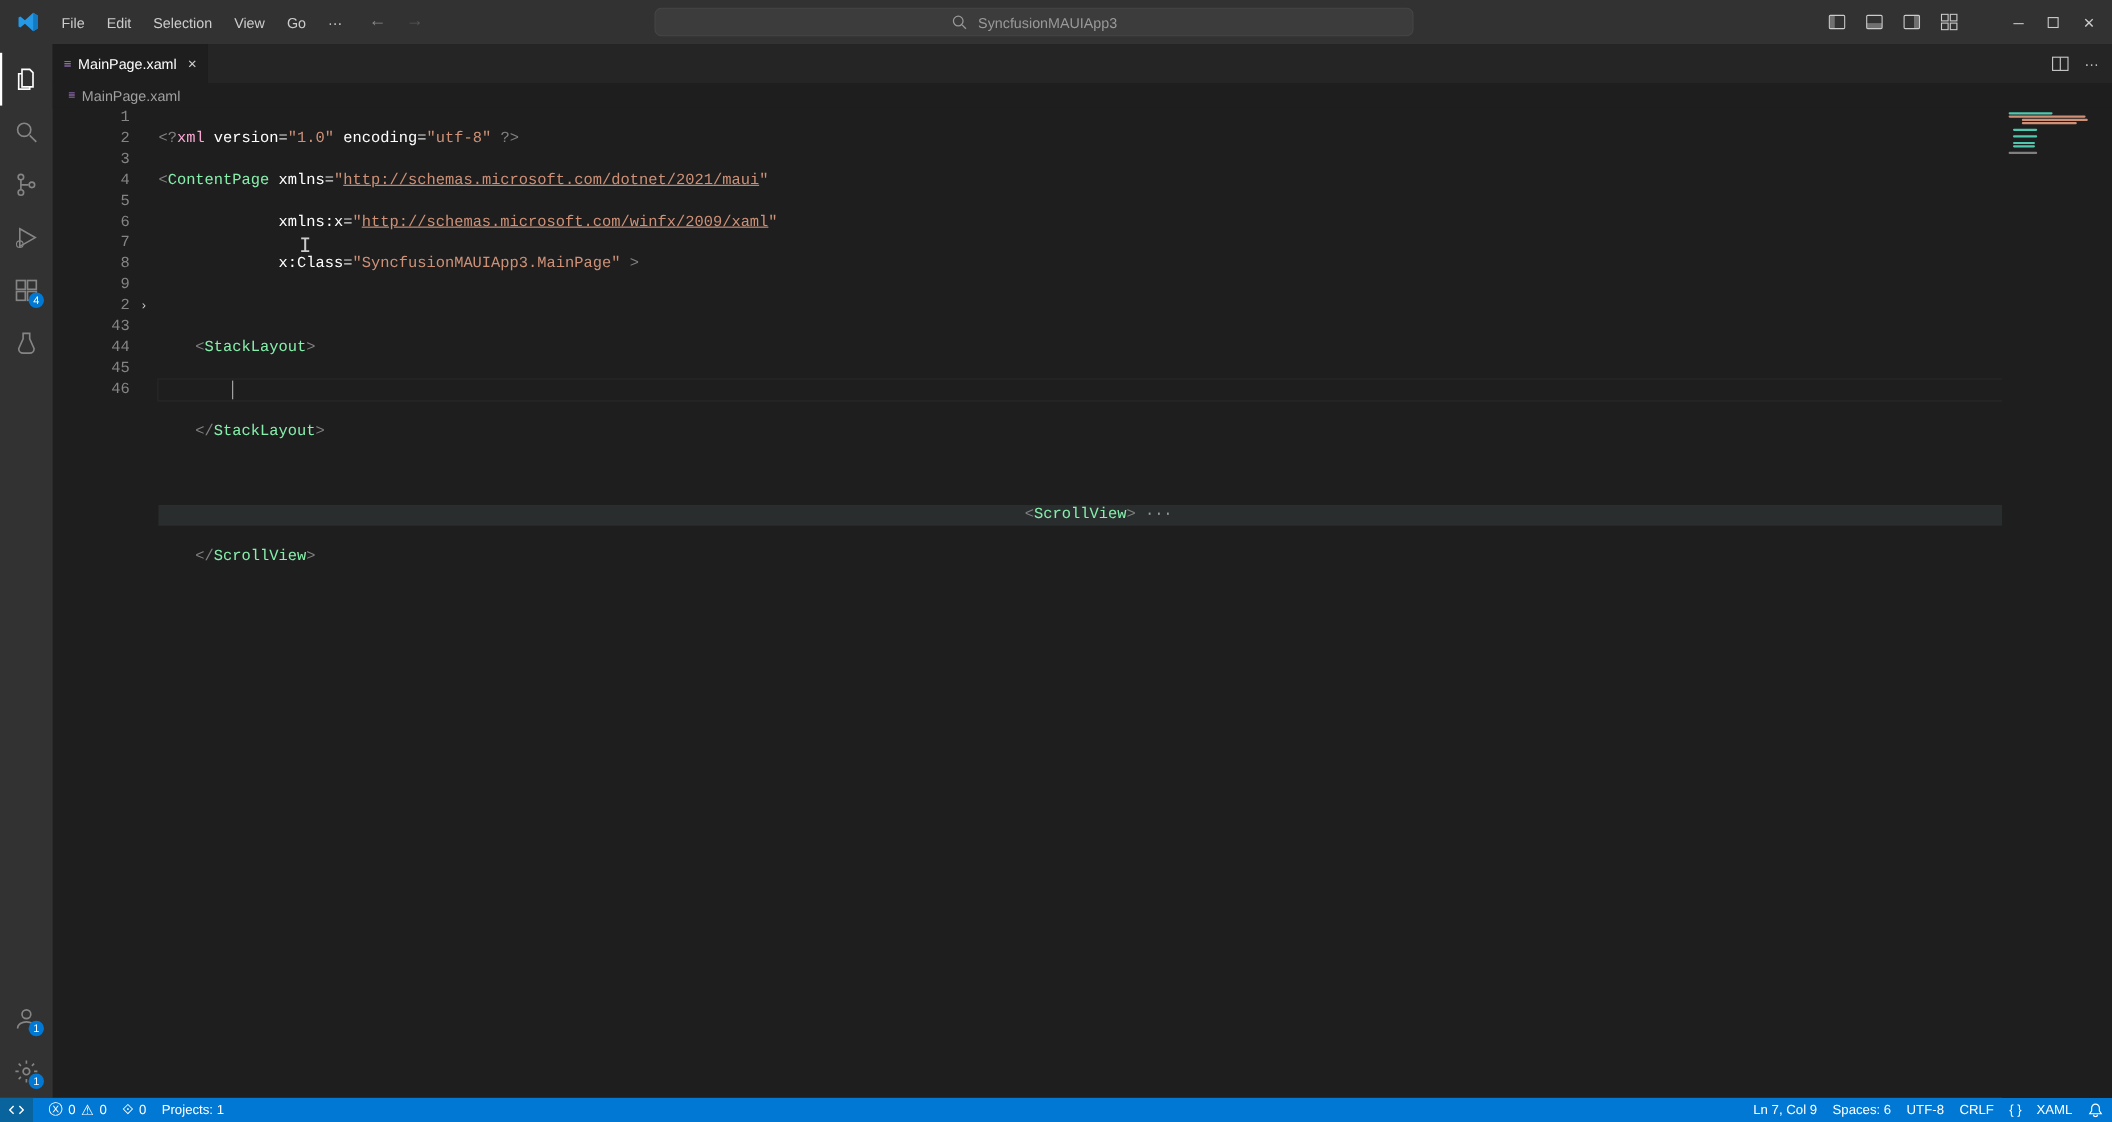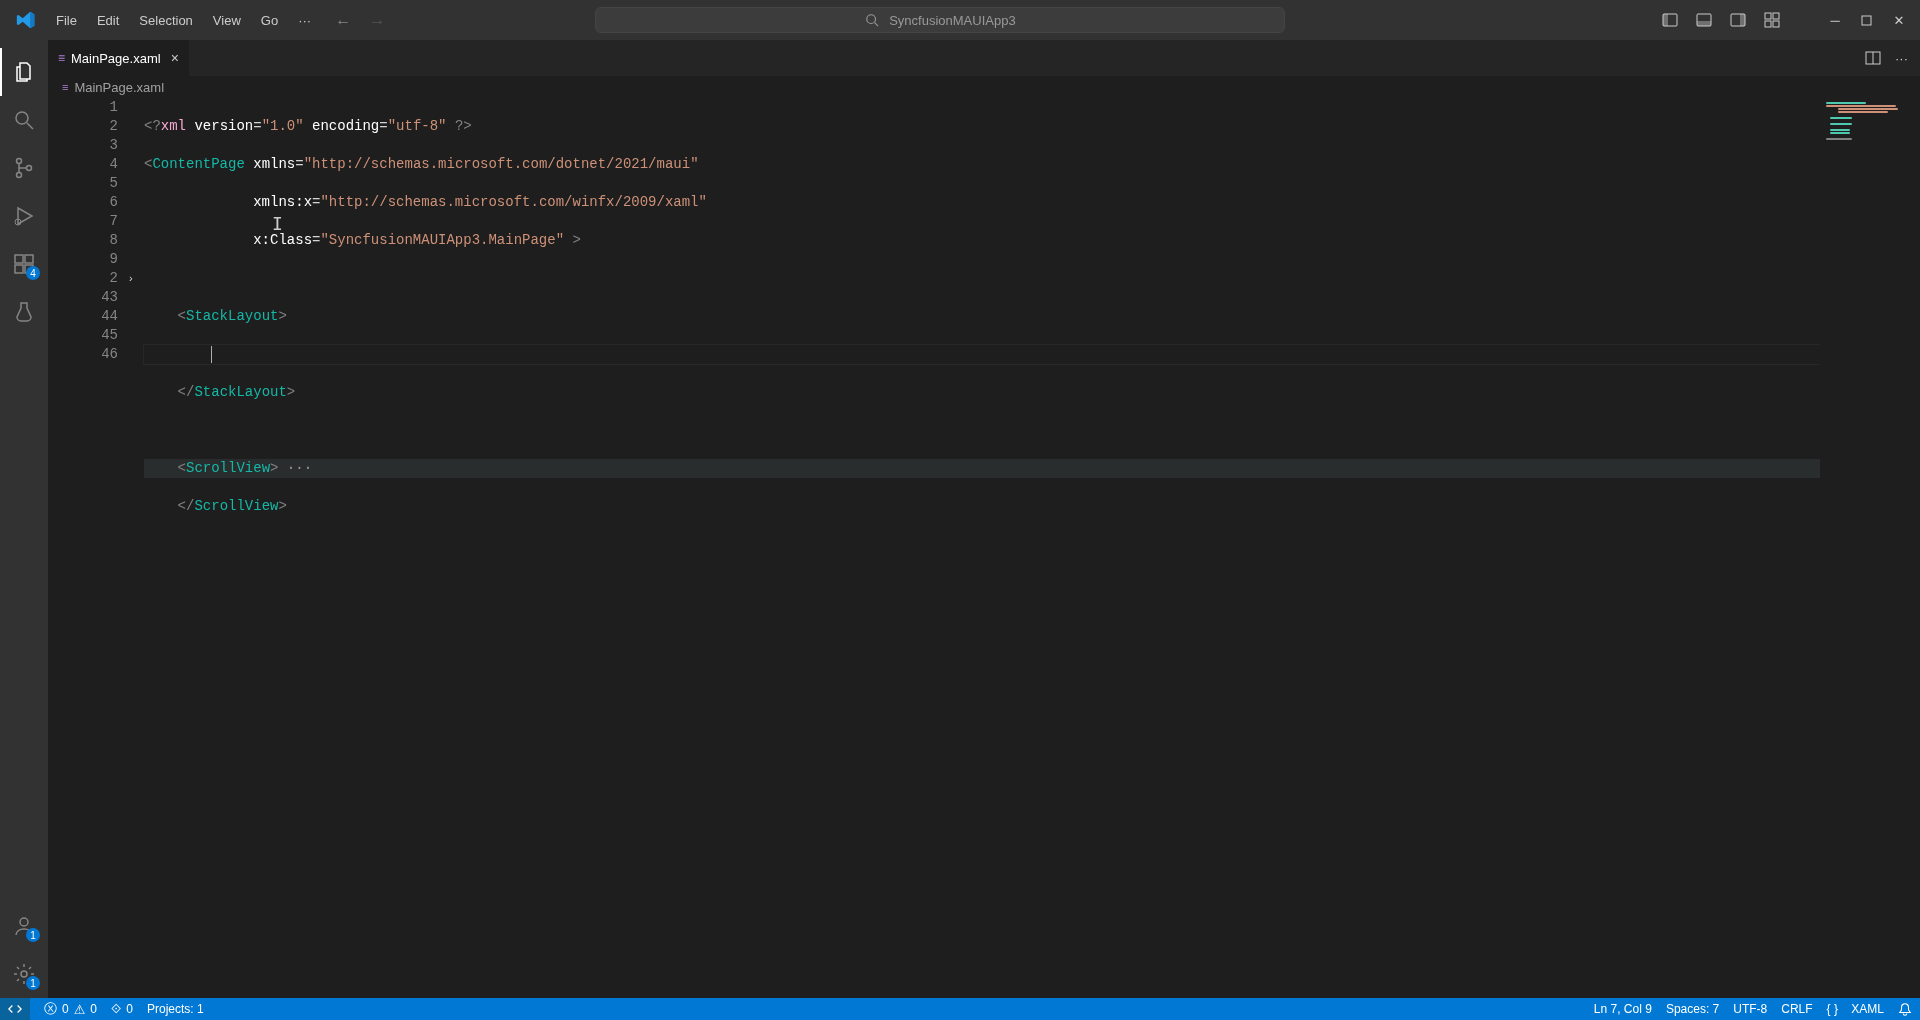--- a/index.html
+++ b/index.html
@@ -42,30 +42,30 @@
   .breadcrumb { height: 22px; display: flex; align-items: center; gap: 6px; padding-left: 14px; color: #a0a0a0; background:#1e1e1e;}
   .breadcrumb .file-ico { color:#b180d7; font-size:11px;}
 
   
   .editor-wrap { flex:1; display:flex; position:relative; font-family: Consolas, "Courier New", monospace; font-size: 14px; line-height: 19px;}
   .gutter { width: 96px; text-align: right; color: #858585; padding-right: 26px; user-select:none; position:relative;}
   .gutter .ln { height:19px; position:relative;}
   .fold-arrow { position:absolute; right:-16px; top:1px; color:#ccc; font-size:11px;}
   .code { flex:1; position:relative; white-space:pre; color:#d4d4d4;}
   .code .row { height:19px; position:relative;}
-  .code .row.hl { background:#2a2d2e; }
+  .code .row.hl { background:#2a2d2e;text-align:center; }
   .code .row.cur { background:transparent; outline:1px solid #282828;}
 
   
   .pi { color:#f9a8d4;}      
   .attr { color:#ffffff;}    
   .str { color:#ce9178;}     
-  .lnk { color:#ce9178; }
+  .lnk { color:#ce9178; text-decoration: underline;}
   .tagp { color:#808080;}    
-  .tagn { color:#14b8a6;margin-top:10px;}    
+  .tagn { color:#86efac;margin-top:10px;}    
   .dots { color:#999;}
 
   
   .caret { display:inline-block; width:0; height:17px; border-left:1px solid #aeafad; vertical-align:top; position:relative; top:1px;}
   .fake-textcursor { position:absolute; color:#cccccc; font-size:18px; pointer-events:none;}
 
   
   .minimap { width:100px; background:#1e1e1e; position:relative;}
   .mm-line { position:absolute; height:2px; background:#ce9178; border-radius:1px;}
   .mm-line.b { background:#4ec9b0;}
@@ -300,21 +300,21 @@
     </div>
     <div class="grp">
       <span class="sb-ico">⟐</span>
         <span>0</span>
     </div>
     <div class="grp">Projects: 1</div>
 
     <div class="spacer"></div>
 
     <div class="grp">Ln 7, Col 9</div>
-    <div class="grp">Spaces: 7</div>
+    <div class="grp">Spaces: 6</div>
     <div class="grp">UTF-8</div>
     <div class="grp">CRLF</div>
     <div class="grp"><span>{ }</span>&nbsp;<span>XAML</span></div>
     <div class="grp">
       <svg width="14" height="14" viewBox="0 0 16 16">
           <path d="M8 2a4 4 0 0 0-4 4v3l-2 3h12l-2-3V6a4 4 0 0 0-4-4zM6 13a2 2 0 0 0 4 0" stroke="#fff" stroke-width="1.2" fill="none"></path>
         </svg>
     </div>
   </div>
 

